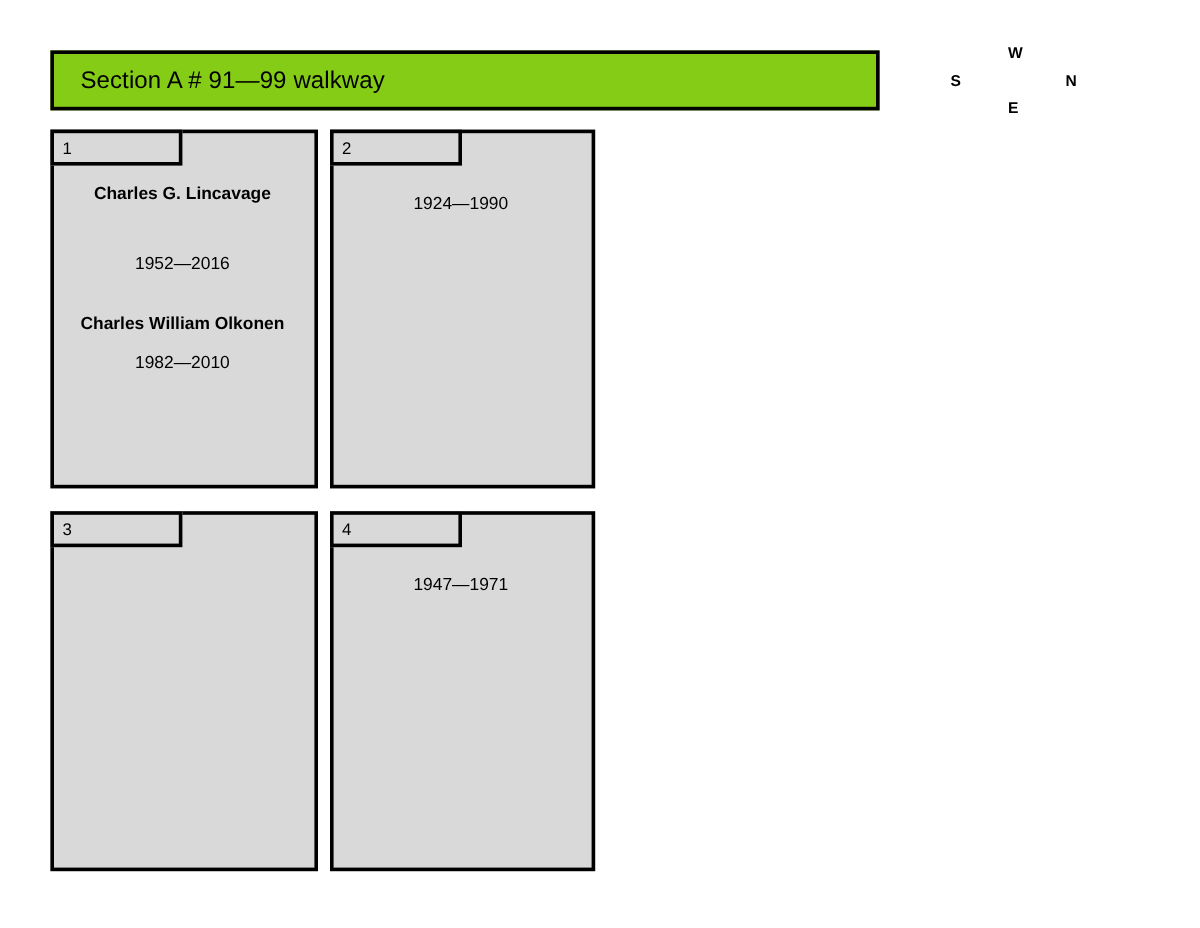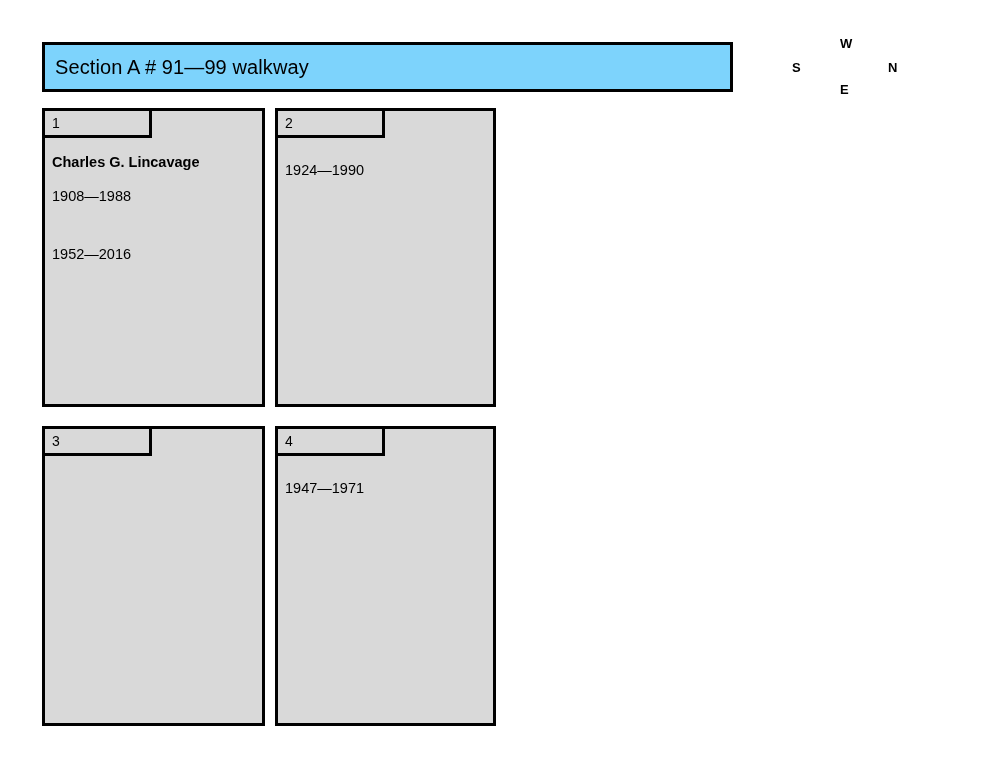--- a/index.html
+++ b/index.html
@@ -17,25 +17,26 @@
     color: #000000;
   }
 
   
   .section-title-box {
     position: absolute;
     left: 42px;
     top: 42px;
     width: 691px;
     height: 50px;
-    background: #7dd3fc;
+    background: #84cc16;
     border: 3px solid #000000;
     box-sizing: border-box;
     display: flex;
     align-items: center;
+    padding-left: 12px;
   }
   .section-title-text {
     font-size: 20px;
     font-weight: 400;
     padding-left: 10px;
     letter-spacing: 0.1px;
     white-space: nowrap;
   }
 
   
@@ -88,20 +89,21 @@
     line-height: 1;
   }
   .plot-body {
     position: absolute;
     left: 0;
     top: 30px;
     right: 0;
     bottom: 0;
     padding: 9px 10px 0 7px;
     box-sizing: border-box;
+    text-align: center;
   }
   .burial {
     margin-bottom: 24px;
   }
   .burial:last-child {
     margin-bottom: 0;
   }
   .burial-name {
     font-size: 14.5px;
     font-weight: bold;
@@ -132,24 +134,27 @@
 
 <div class="plot-grid">
 
   <div class="plot" style="left:0px; top:0px; width:223px; height:299px;">
     <div class="plot-num-tab">
       <span class="plot-num-label">1</span>
     </div>
     <div class="plot-body">
       <div class="burial">
         <p class="burial-name">Charles G. Lincavage</p>
-        <p class="burial-dates">1908—1988</p>
       </div>
       <div class="burial">
         <p class="burial-dates">1952—2016</p>
+      </div>
+      <div class="burial">
+        <p class="burial-name">Charles William Olkonen</p>
+        <p class="burial-dates">1982—2010</p>
       </div>
     </div>
   </div>
 
   <div class="plot" style="left:233px; top:0px; width:221px; height:299px;">
     <div class="plot-num-tab">
       <span class="plot-num-label">2</span>
     </div>
     <div class="plot-body">
       <div class="burial">

